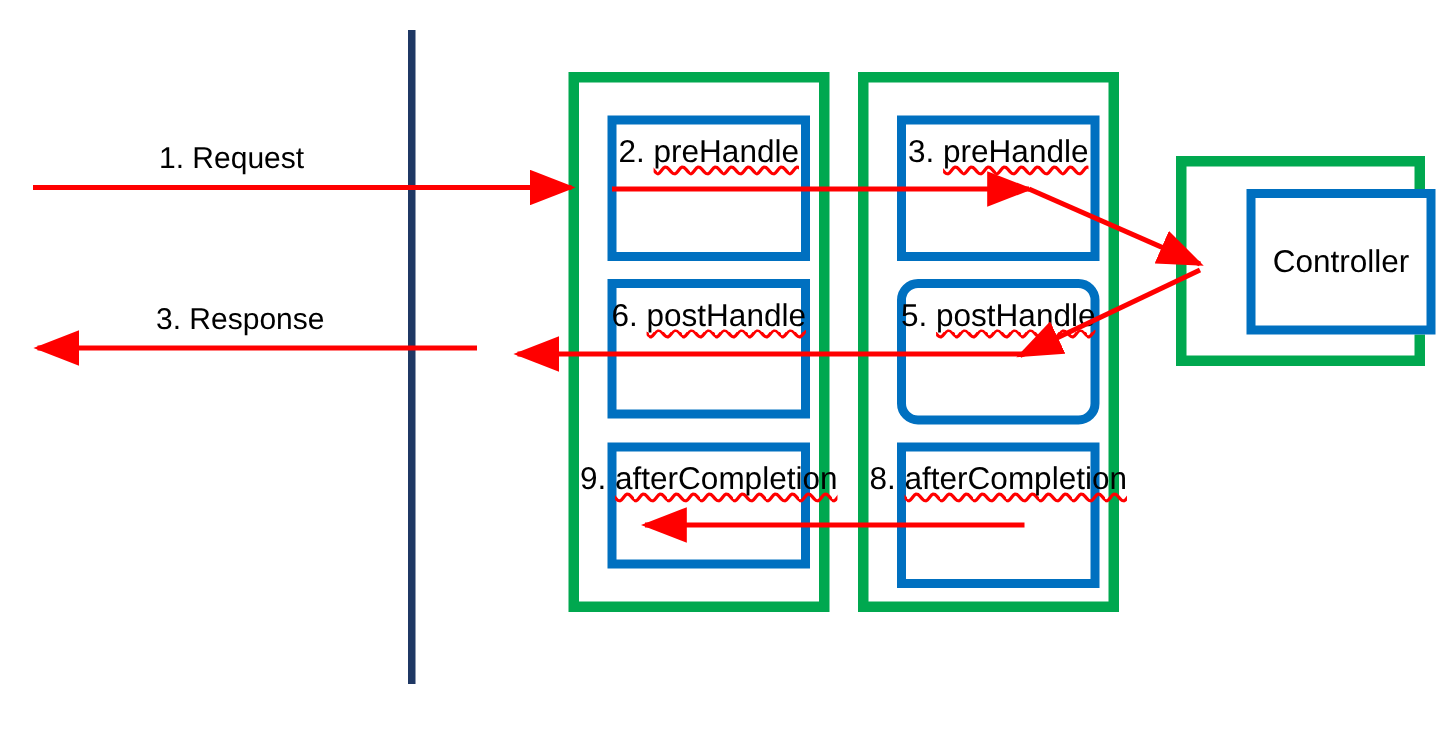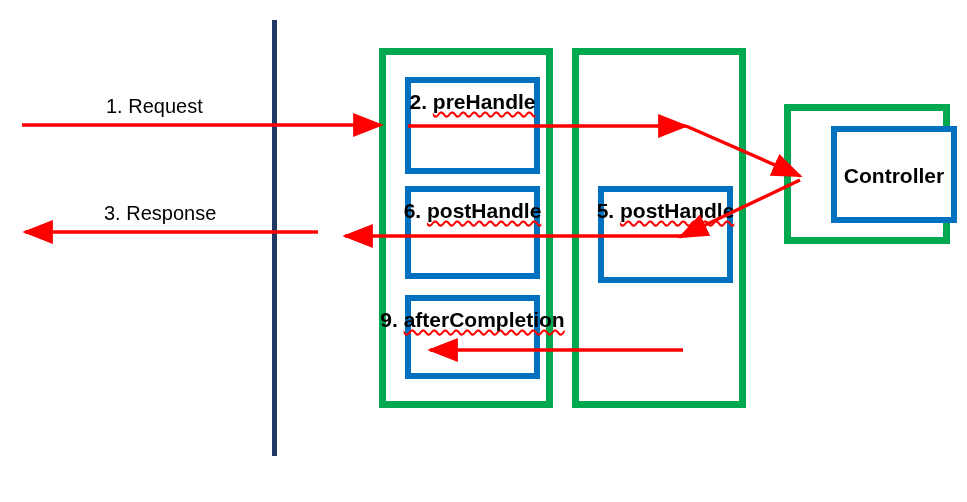--- a/index.html
+++ b/index.html
@@ -25,21 +25,20 @@
     background: #ffffff;
     box-sizing: border-box;
   }
 
   
   .blue-box {
     position: absolute;
     border: 6px solid #0070c0;
     background: #ffffff;
     box-sizing: border-box;
-    font-weight: bold;
   }
 
   .box-label {
     position: absolute;
     left: 50%;
     transform: translateX(-50%);
     top: 8px;
     white-space: nowrap;
     font-size: 21px;
     color: #000000;
@@ -106,27 +105,37 @@
 
     <div class="blue-box" style="left:19px; top:240px; width:135px; height:84px;">
       <div class="box-label">
         <span>9. </span><span class="squiggle">afterCompletion</span>
       </div>
     </div>
   </div>
 
   <div class="green-box" style="left:572px; top:48px; width:174px; height:360px;">
 
+    <div class="blue-box" style="left:19px; top:22px; width:135px; height:97px;">
+      <div class="box-label">
+        <span>3. </span><span class="squiggle">preHandle</span>
+      </div>
+    </div>
 
-    <div class="blue-box" style="left:19px; top:131px; width:135px; height:97px;">
+    <div class="blue-box" style="left:19px; top:131px; width:135px; height:97px;border-radius:14px;">
       <div class="box-label">
         <span>5. </span><span class="squiggle">postHandle</span>
       </div>
     </div>
 
+    <div class="blue-box" style="left:19px; top:240px; width:135px; height:97px;">
+      <div class="box-label">
+        <span>8. </span><span class="squiggle">afterCompletion</span>
+      </div>
+    </div>
   </div>
 
   <div class="green-box" style="left:784px; top:104px; width:166px; height:140px;">
     <div class="blue-box" style="left:16px; top:15px; width:126px; height:97px;margin-left:24px;">
       <div class="box-label centered">Controller</div>
     </div>
   </div>
 
   <div class="flow-label" style="left:106px; top:96px;">1. Request</div>
 

